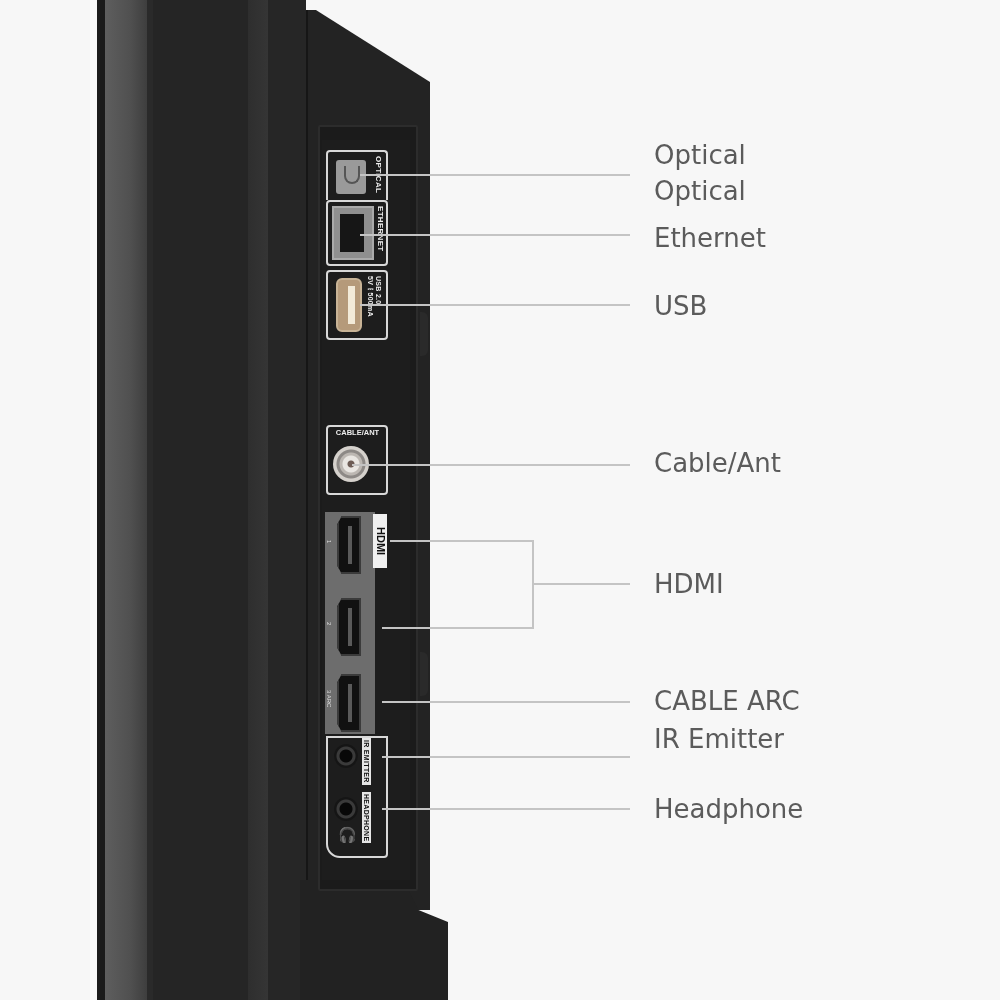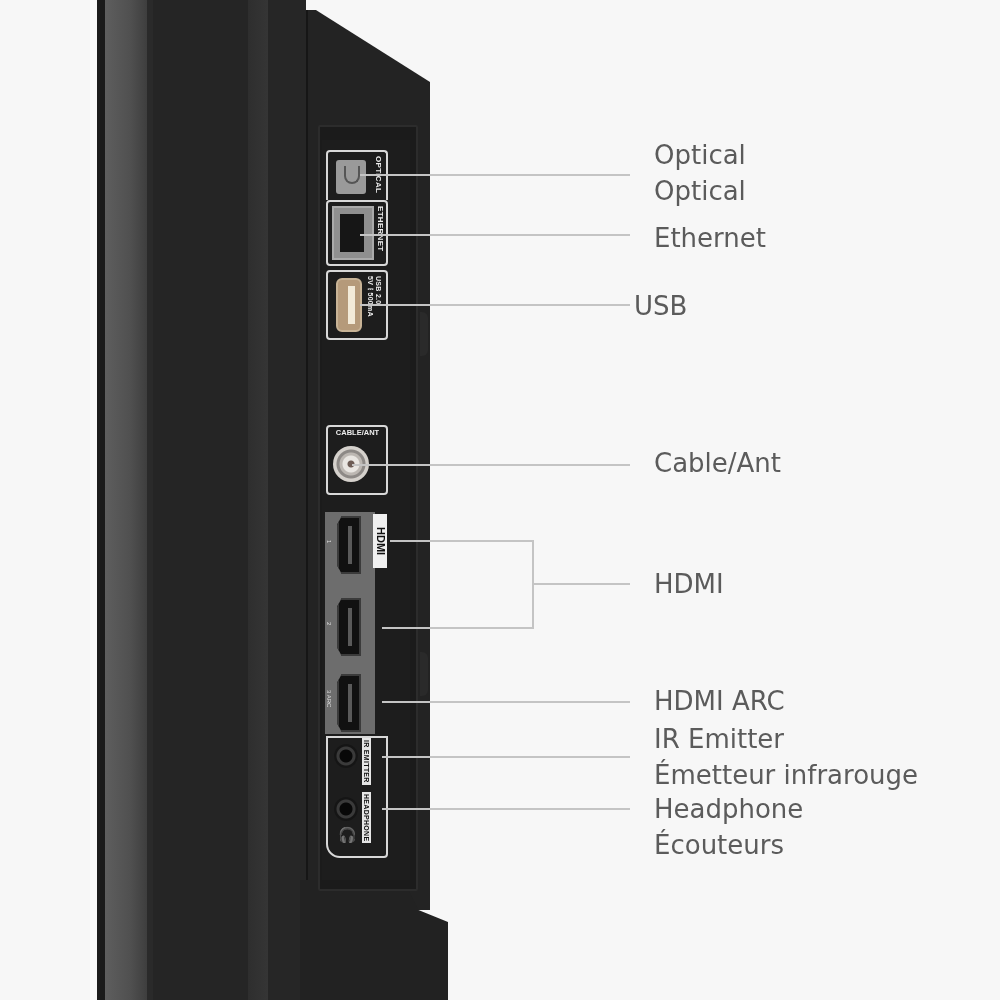--- a/index.html
+++ b/index.html
@@ -118,32 +118,30 @@
 <div class="abs line" style="left:382px;top:756px;width:248px;"></div>
 <div class="abs line" style="left:382px;top:808px;width:248px;"></div>
 
 <div class="abs callout" style="left:654px;top:137px;">
   <div>Optical</div>
   <div>Optical</div>
 </div>
 <div class="abs callout" style="left:654px;top:220px;">
   <div>Ethernet</div>
 </div>
-<div class="abs callout" style="left:634px;top:288px;">
+<div class="abs callout" style="left:654px;top:288px;">
   <div>USB</div>
 </div>
 <div class="abs callout" style="left:654px;top:445px;">
   <div>Cable/Ant</div>
 </div>
 <div class="abs callout" style="left:654px;top:566px;">
   <div>HDMI</div>
 </div>
 <div class="abs callout" style="left:654px;top:683px;">
-  <div>HDMI ARC</div>
+  <div>CABLE ARC</div>
 </div>
 <div class="abs callout" style="left:654px;top:721px;">
   <div>IR Emitter</div>
-  <div>Émetteur infrarouge</div>
 </div>
 <div class="abs callout" style="left:654px;top:791px;">
   <div>Headphone</div>
-  <div>Écouteurs</div>
 </div>
 
 </body></html>

